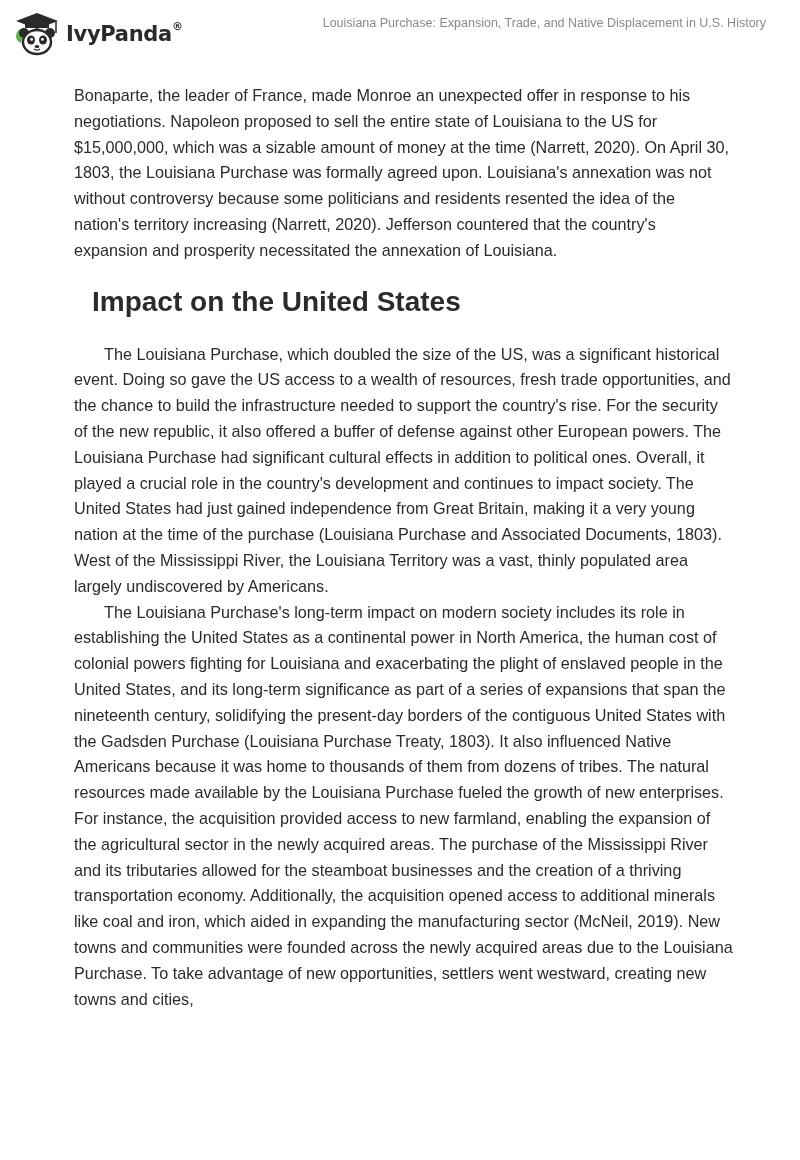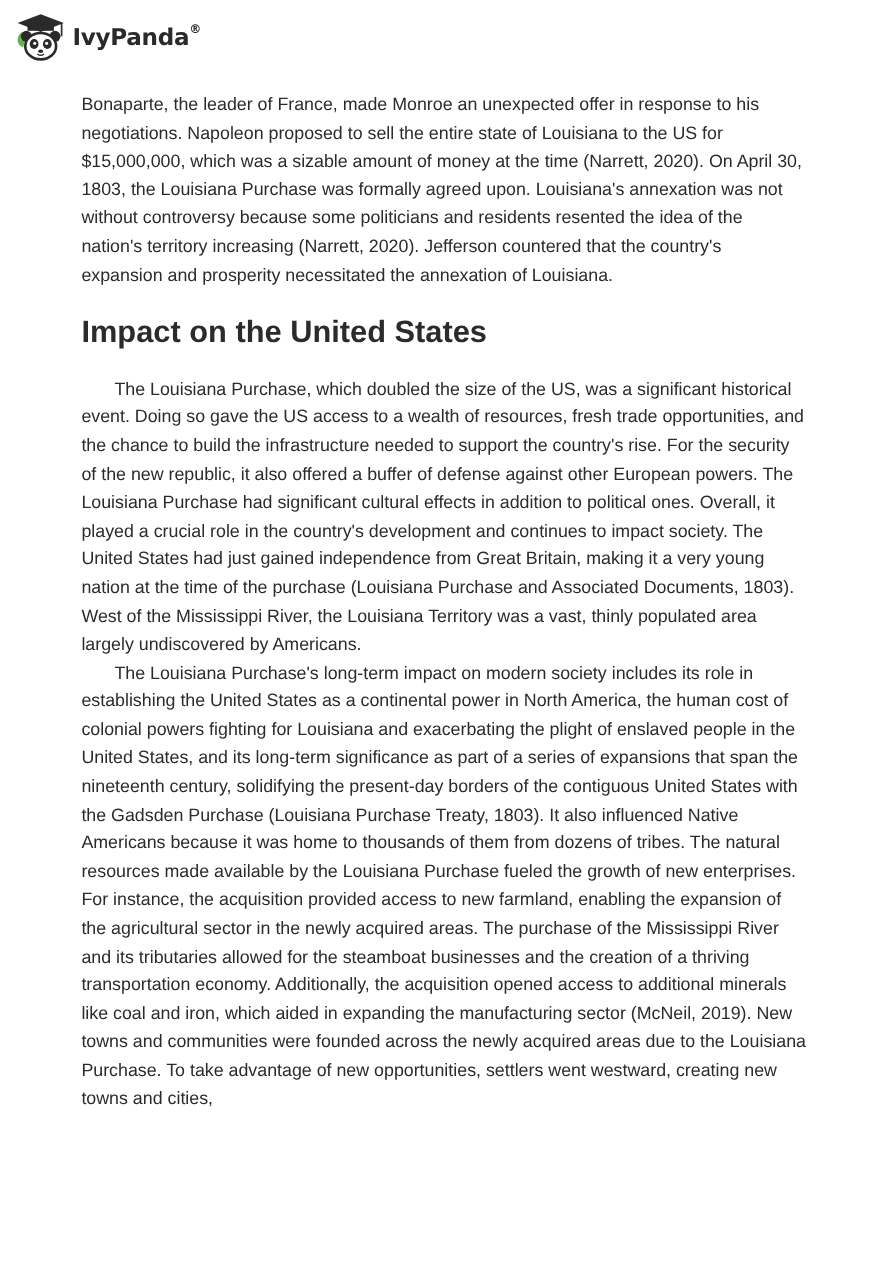--- a/index.html
+++ b/index.html
@@ -23,21 +23,21 @@
     position: absolute; right: 34px; top: 16px; font-size: 12.5px; color: #8a8a8a;
   }
   .content {
     position: absolute; left: 74px; top: 83px; width: 660px;
   }
   .para {
     font-size: 16.2px; line-height: 25.8px; color: #2b2b2b; margin: 0;
   }
   .para.indent { text-indent: 30px; }
   .heading {
-    font-size: 28px; font-weight: bold; color: #2b2b2b; margin: 0; line-height: 34px;
+    font-size: 28px; font-weight: bold; color: #2b2b2b; margin: 18px; line-height: 34px;
   }
   .h1 { margin-top: 21px; margin-bottom: 23px; }
   .h2 { margin-top: 21px; margin-bottom: 23px; }
   .footer-url {
     position: absolute; right: 32px; top: 1134px; font-size: 11px; color: #9a9a9a; margin-top: 33px;
   }
 </style>
 </head>
 <body>
 
@@ -59,20 +59,21 @@
       <ellipse cx="19" cy="29" rx="4" ry="4.6" fill="#2a2a2a"></ellipse>
       <ellipse cx="31" cy="29" rx="4" ry="4.6" fill="#2a2a2a"></ellipse>
       <circle cx="19.6" cy="28.4" r="1.4" fill="#fff"></circle>
       <circle cx="30.4" cy="28.4" r="1.4" fill="#fff"></circle>
 
       <ellipse cx="25" cy="35.5" rx="2.4" ry="1.6" fill="#2a2a2a"></ellipse>
       <path d="M22,38 Q25,40.5 28,38" stroke="#2a2a2a" stroke-width="1.2" fill="none"></path>
     </svg>
     <span class="logo-text"><span>IvyPanda</span><sup>®</sup></span>
   </div>
+  <div class="doc-title">Louisiana Purchase: Expansion, Trade, and Native Displacement in U.S. History</div>
 </div>
 
 <div class="content">
   <p class="para">Bonaparte, the leader of France, made Monroe an unexpected offer in response to his negotiations. Napoleon proposed to sell the entire state of Louisiana to the US for $15,000,000, which was a sizable amount of money at the time (Narrett, 2020). On April 30, 1803, the Louisiana Purchase was formally agreed upon. Louisiana's annexation was not without controversy because some politicians and residents resented the idea of the nation's territory increasing (Narrett, 2020). Jefferson countered that the country's expansion and prosperity necessitated the annexation of Louisiana.</p>
 
   <h2 class="heading h1">Impact on the United States</h2>
   <p class="para indent">The Louisiana Purchase, which doubled the size of the US, was a significant historical event. Doing so gave the US access to a wealth of resources, fresh trade opportunities, and the chance to build the infrastructure needed to support the country's rise. For the security of the new republic, it also offered a buffer of defense against other European powers. The Louisiana Purchase had significant cultural effects in addition to political ones.  Overall, it played a crucial role in the country's development and continues to impact society. The United States had just gained independence from Great Britain, making it a very young nation at the time of the purchase (Louisiana Purchase and Associated Documents, 1803). West of the Mississippi River, the Louisiana Territory was a vast, thinly populated area largely undiscovered by Americans.</p>
 
   <p class="para indent">The Louisiana Purchase's long-term impact on modern society includes its role in establishing the United States as a continental power in North America, the human cost of colonial powers fighting for Louisiana and exacerbating the plight of enslaved people in the United States, and its long-term significance as part of a series of expansions that span the nineteenth century, solidifying the present-day borders of the contiguous United States with the Gadsden Purchase (Louisiana Purchase Treaty, 1803). It also influenced Native Americans because it was home to thousands of them from dozens of tribes. The natural resources made available by the Louisiana Purchase fueled the growth of new enterprises. For instance, the acquisition provided access to new farmland, enabling the expansion of the agricultural sector in the newly acquired areas. The purchase of the Mississippi River and its tributaries allowed for the steamboat businesses and the creation of a thriving transportation economy.  Additionally, the acquisition opened access to additional minerals like coal and iron, which aided in expanding the manufacturing sector (McNeil, 2019). New towns and communities were founded across the newly acquired areas due to the Louisiana Purchase. To take advantage of new opportunities, settlers went westward, creating new towns and cities,</p>
 </div>

